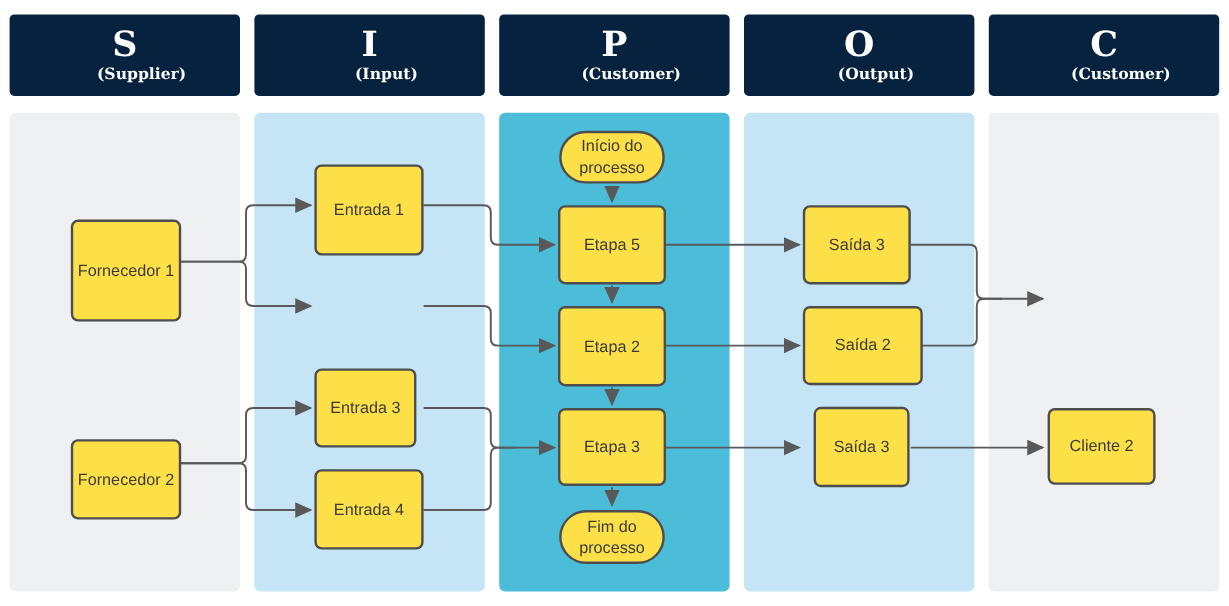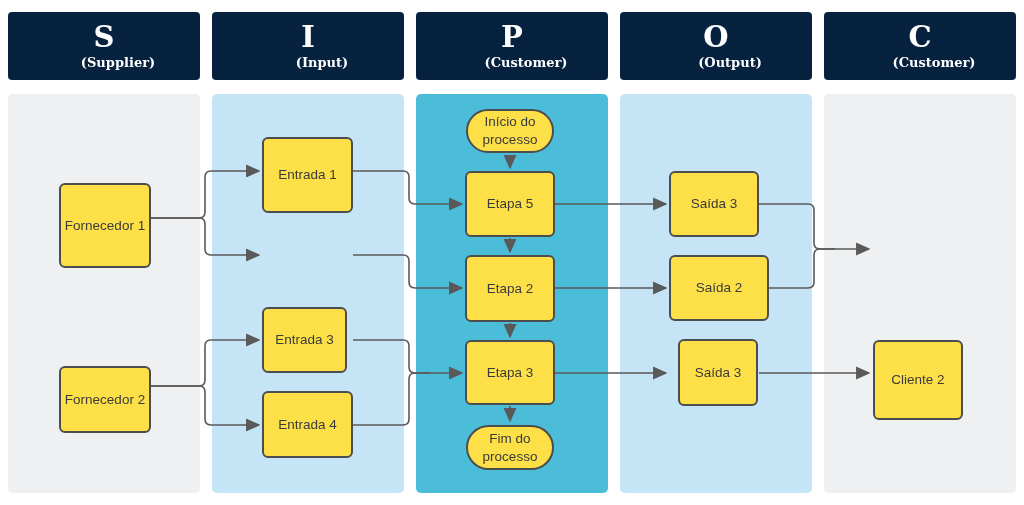--- a/index.html
+++ b/index.html
@@ -99,15 +99,15 @@
   <div class="node stadium" style="left:466px;top:109px;width:88px;height:44px">Início do processo</div>
   <div class="node" style="left:465px;top:171px;width:90px;height:66px">Etapa 5</div>
   <div class="node" style="left:465px;top:255px;width:90px;height:67px">Etapa 2</div>
   <div class="node" style="left:465px;top:340px;width:90px;height:65px">Etapa 3</div>
   <div class="node stadium" style="left:466px;top:425px;width:88px;height:45px">Fim do processo</div>
 
   <div class="node" style="left:669px;top:171px;width:90px;height:66px">Saída 3</div>
   <div class="node" style="left:669px;top:255px;width:100px;height:66px">Saída 2</div>
   <div class="node" style="left:678px;top:339px;width:80px;height:67px">Saída 3</div>
 
-  <div class="node" style="left:873px;top:340px;width:90px;height:80px">Cliente 2</div>
+  <div class="node" style="left:873px;top:340px;width:90px;height:64px">Cliente 2</div>
 
 </div>
 
 </body></html>

